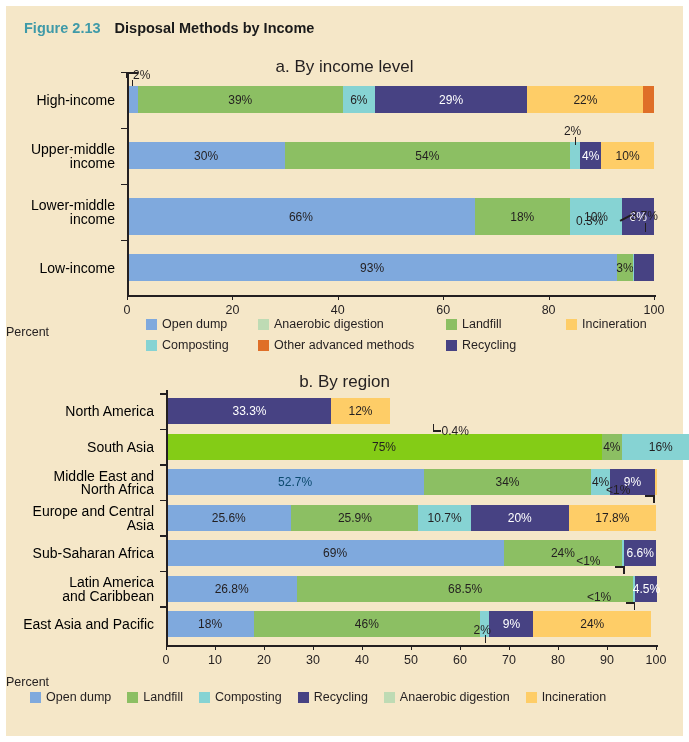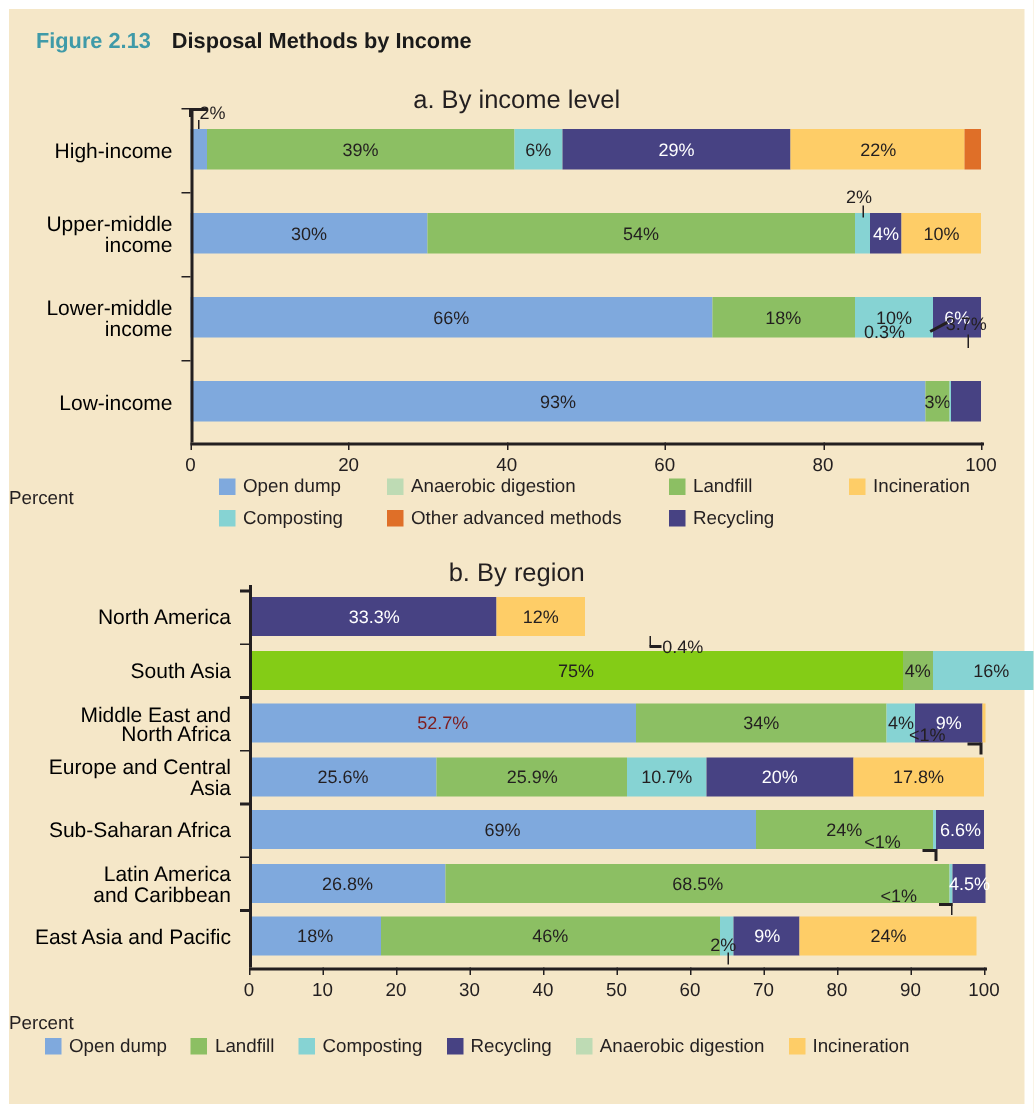--- a/index.html
+++ b/index.html
@@ -120,21 +120,21 @@
         <div class="seg" style="width: 10.54px; background: rgb(134, 211, 211); color: rgb(35, 31, 32);"></div>
         <div class="seg" style="width: 21.08px; background: rgb(71, 66, 131); color: rgb(255, 255, 255);">
           <span>4%</span>
         </div>
         <div class="seg" style="width: 52.7px; background: rgb(254, 205, 103); color: rgb(35, 31, 32);">
           <span>10%</span>
         </div>
       </div>
       <div class="rowlabel" style="left: 0px; width: 109px; top: 193px;">Lower-middle
 income</div>
-      <div class="bar" style="left: 121px; top: 192px; height: 27px;">
+      <div class="bar" style="left: 121px; top: 192px; height: 37px;">
         <div class="seg" style="width: 347.82px; background: rgb(127, 169, 221); color: rgb(35, 31, 32);">
           <span>66%</span>
         </div>
         <div class="seg" style="width: 94.86px; background: rgb(140, 191, 99); color: rgb(35, 31, 32);">
           <span>18%</span>
         </div>
         <div class="seg" style="width: 52.7px; background: rgb(134, 211, 211); color: rgb(35, 31, 32);">
           <span>10%</span>
         </div>
         <div class="seg" style="width: 31.62px; background: rgb(71, 66, 131); color: rgb(255, 255, 255);">
@@ -236,21 +236,21 @@
         <div class="seg" style="width: 78.4px; background: rgb(134, 211, 211); color: rgb(35, 31, 32);">
           <span>16%</span>
         </div>
         <div class="seg" style="width: 24.5px; background: rgb(71, 66, 131); color: rgb(255, 255, 255);">
           <span>5%</span>
         </div>
       </div>
       <div class="rowlabel" style="left: 0px; width: 148px; top: 463.5px;">Middle East and
 North Africa</div>
       <div class="bar" style="left: 160px; top: 463px; height: 26px;">
-        <div class="seg" style="width: 258.23px; background: rgb(127, 169, 221); color: #7f1d1d;">
+        <div class="seg" style="width: 258.23px; background: rgb(127, 169, 221); color: #0c4a6e;">
           <span>52.7%</span>
         </div>
         <div class="seg" style="width: 166.6px; background: rgb(140, 191, 99); color: rgb(35, 31, 32);">
           <span>34%</span>
         </div>
         <div class="seg" style="width: 19.6px; background: rgb(134, 211, 211); color: rgb(35, 31, 32);">
           <span>4%</span>
         </div>
         <div class="seg" style="width: 44.1px; background: rgb(71, 66, 131); color: rgb(255, 255, 255);">
           <span>9%</span>

